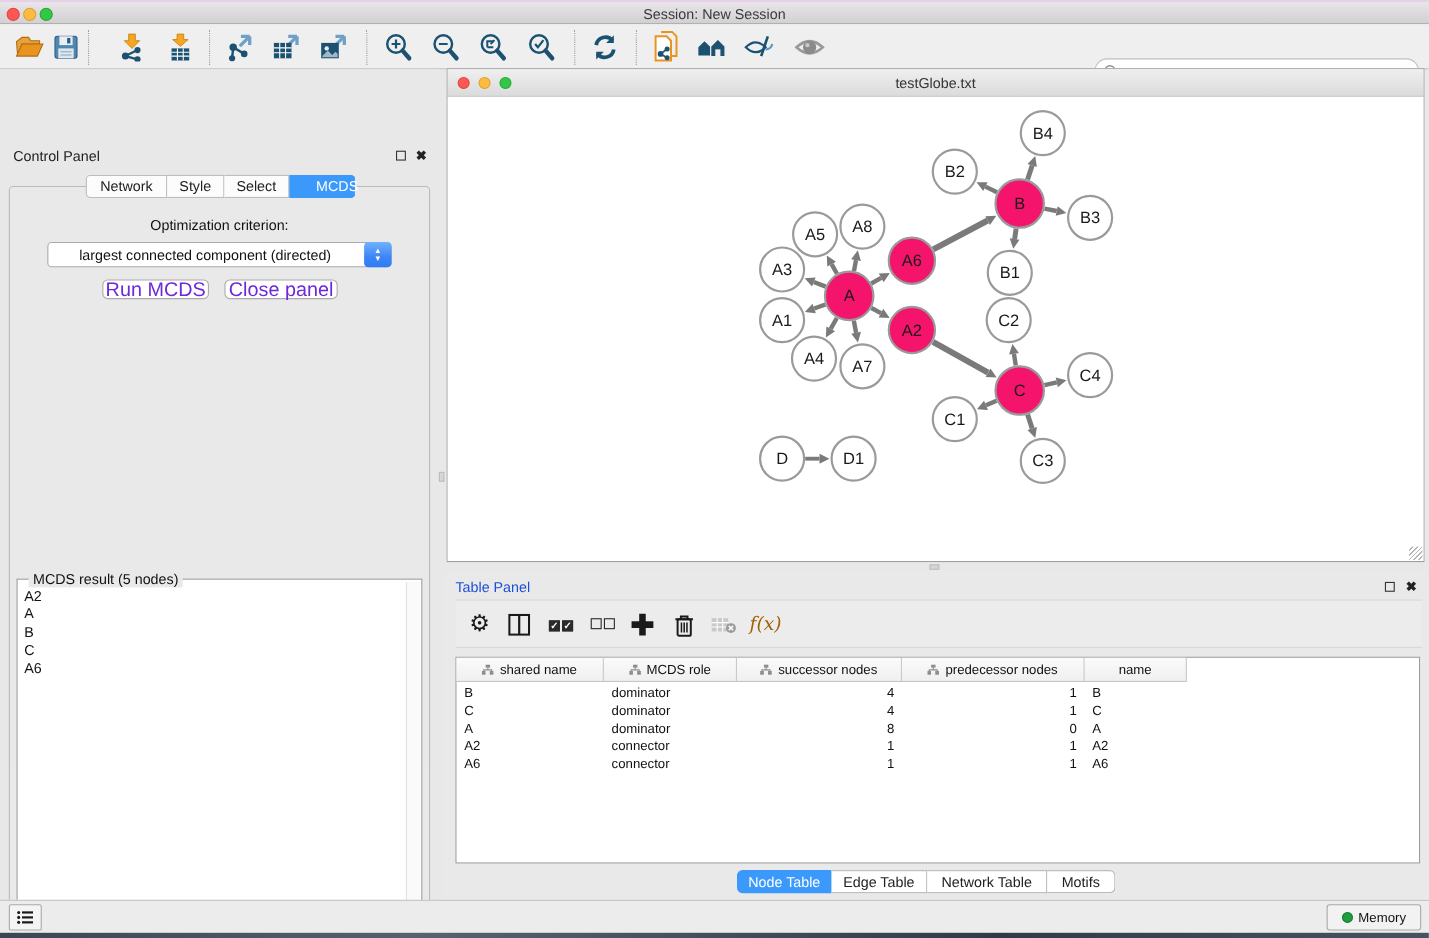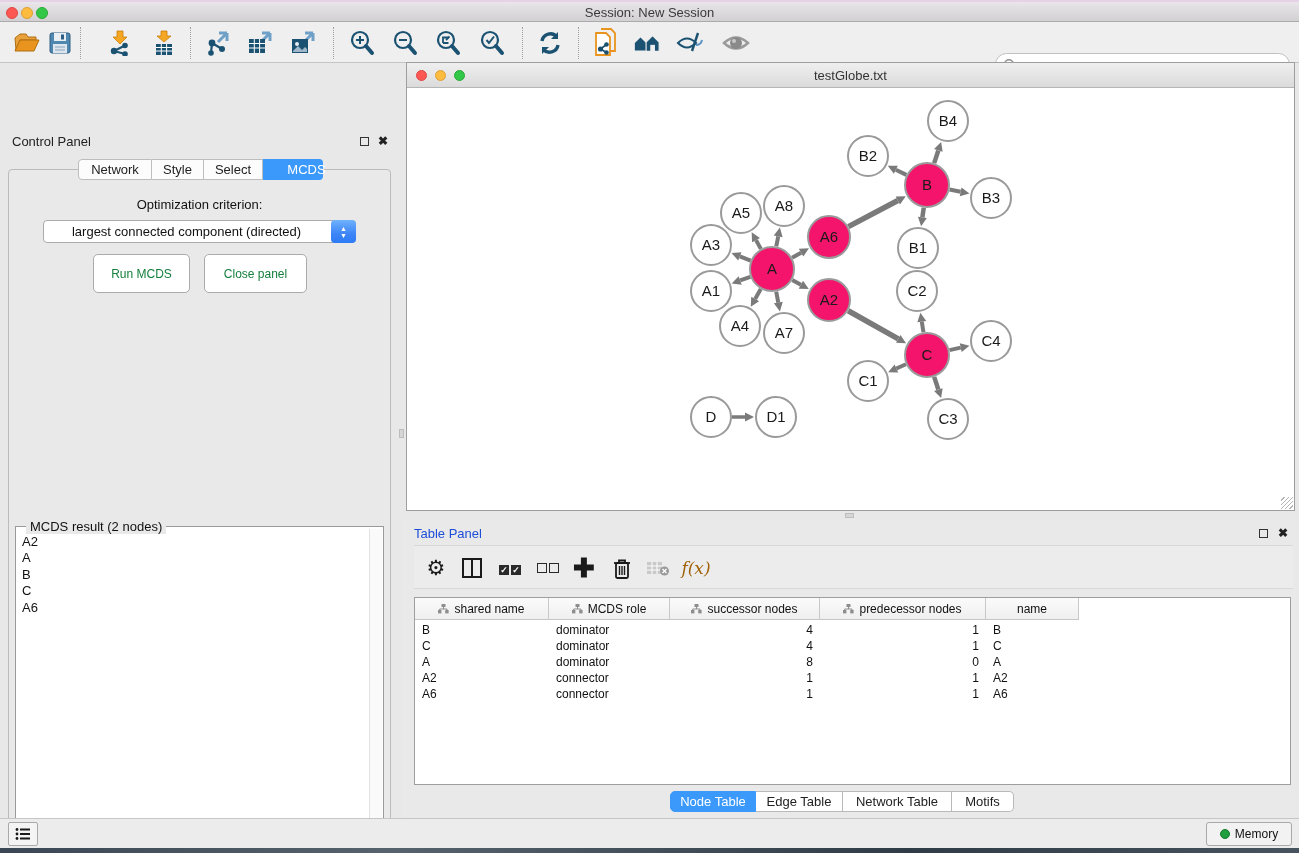--- a/index.html
+++ b/index.html
@@ -49,22 +49,22 @@
     background:#E9E9E9; border:1px solid #BBBBBB; border-radius:4px; }
   .opt-label { position:absolute; left:0; right:0; top:27px; text-align:center; font-size:13px; color:#111; }
   .dropdown { position:absolute; left:34px; top:50px; width:313px; height:23px;
     background:#FFFFFF; border:1px solid #ABABAB; border-radius:4px; }
   .dropdown .val { position:absolute; left:2px; right:28px; top:3px; text-align:center;
     font-size:13px; color:#111; white-space:nowrap; }
   .dd-stepper { position:absolute; right:-1px; top:-1px; width:25px; height:23px; border-radius:4px;
     background:linear-gradient(#6FB2FD, #3D85F7 60%, #2E7BF6); display:flex; flex-direction:column;
     align-items:center; justify-content:center; }
   .dd-stepper span { color:#fff; font-size:7px; line-height:7px; }
-  .cp-btn { position:absolute; top:84px; height:39px; background:#FFFFFF; border:1px solid #ABABAB;
-    border-radius:5px; font-size:12px; color:#15803d; display:flex; align-items:center; justify-content:center; }
+  .cp-btn { position:absolute; top:84px; height:18px; background:#FFFFFF; border:1px solid #ABABAB;
+    border-radius:5px; font-size:18px; color:#6d28d9; display:flex; align-items:center; justify-content:center; }
   .btn-run { left:84px; width:97px; }
   .btn-closepanel { left:195px; width:103px; }
 
   .groupbox { position:absolute; left:6px; top:356px; width:369px; height:337px;
     border:1px solid #9A9A9A; background:#FFFFFF; }
   .groupbox-label { position:absolute; left:10px; top:-8px; background:#E9E9E9;
     padding:0 4px; font-size:13px; color:#111; }
   .result-list { position:absolute; left:1px; top:2px; width:352px; bottom:1px;
     font-size:13px; color:#111; padding:5px 0 0 5px; }
   .result-list .item { height:16.4px; line-height:16.4px; }
@@ -310,21 +310,21 @@
         <div class="val">largest connected component (directed)</div>
         <div class="dd-stepper">
           <span>▲</span>
             <span>▼</span>
         </div>
       </div>
       <div class="cp-btn btn-run">Run MCDS</div>
       <div class="cp-btn btn-closepanel">Close panel</div>
 
       <div class="groupbox">
-        <div class="groupbox-label">MCDS result (2 nodes)</div>
+        <div class="groupbox-label">MCDS result (5 nodes)</div>
         <div class="result-list" id="result-list">
             <div class="item">A2</div>
             <div class="item">A</div>
             <div class="item">B</div>
             <div class="item">C</div>
             <div class="item">A6</div>
           </div>
         <div class="result-scroll"></div>
       </div>
     </div>

